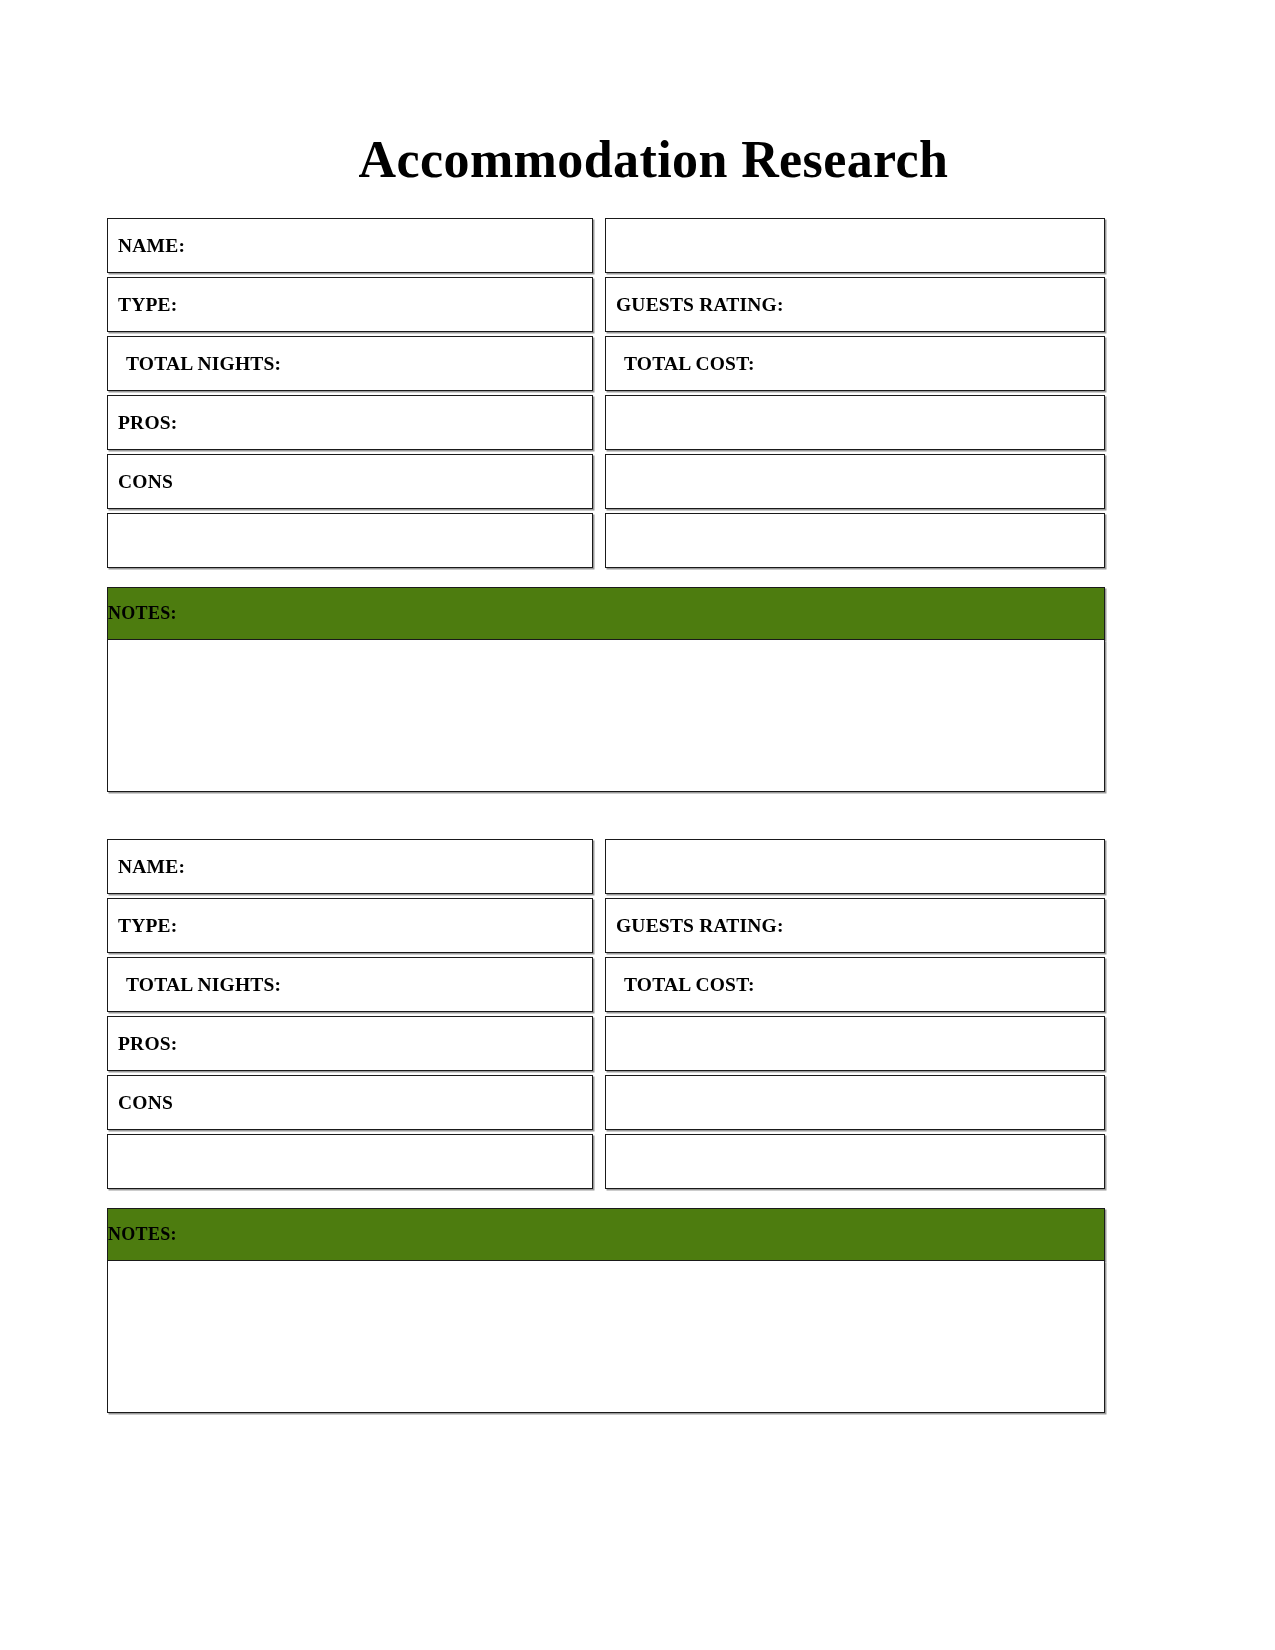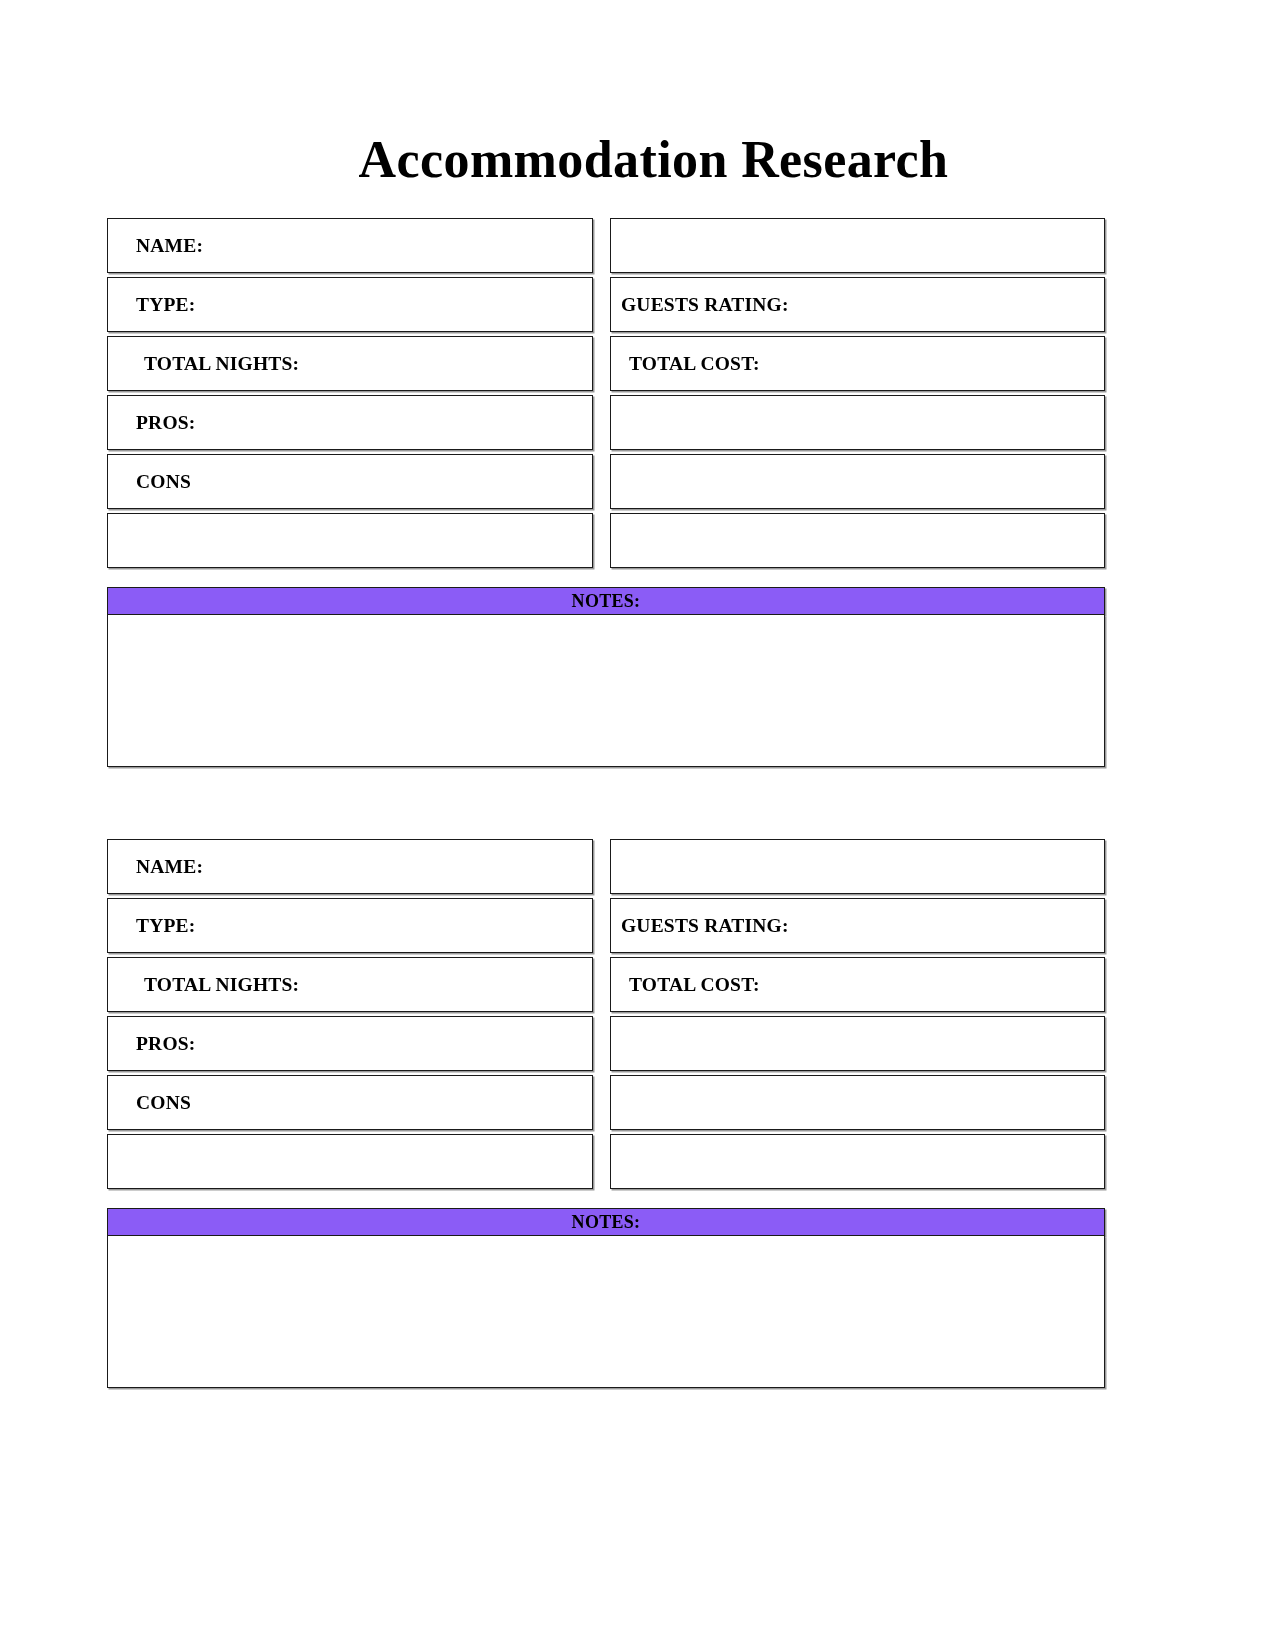--- a/index.html
+++ b/index.html
@@ -60,27 +60,25 @@
     background: #ffffff;
     display: flex;
     align-items: center;
     height: 55px;
     overflow: hidden;
   }
 
   .cell-left {
     width: 486px;
     flex: 0 0 486px;
-    margin-right: 5px;
-    padding-left: 18px;
+    margin-right: 12px;
   }
 
   .cell-right {
     flex: 1 1 auto;
-    margin-left: 12px;
   }
 
   .cell-label {
     font-family: "Liberation Serif", "DejaVu Serif", serif;
     font-weight: bold;
     font-size: 19.5px;
     color: #000000;
     letter-spacing: 0.2px;
     padding-left: 10px;
     white-space: pre;
@@ -93,27 +91,27 @@
 
   
   .notes-block {
     width: 100%;
     margin-top: 19px;
   }
 
   .notes-header {
     box-sizing: border-box;
     width: 100%;
-    height: 28px;
-    background: #8b5cf6;
+    height: 53px;
+    background: #4d7c0f;
     border: 1.6px solid #1a1a1a;
     box-shadow: 1.5px 1.5px 0 0 #9a9a9a;
     display: flex;
     align-items: center;
-    justify-content: center;
+    justify-content: flex-start;
   }
 
   .notes-header-label {
     font-family: "Liberation Serif", "DejaVu Serif", serif;
     font-weight: bold;
     font-size: 18px;
     letter-spacing: 0.3px;
     color: #000000;
   }
 

